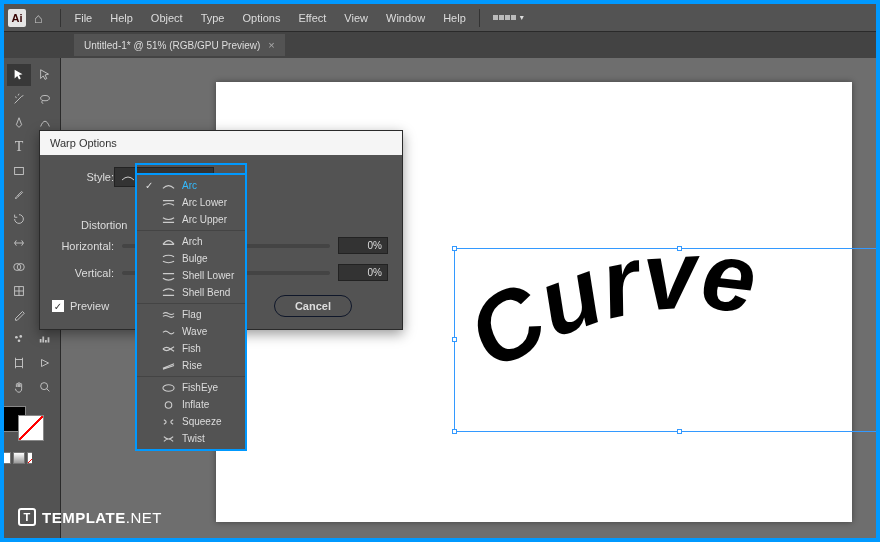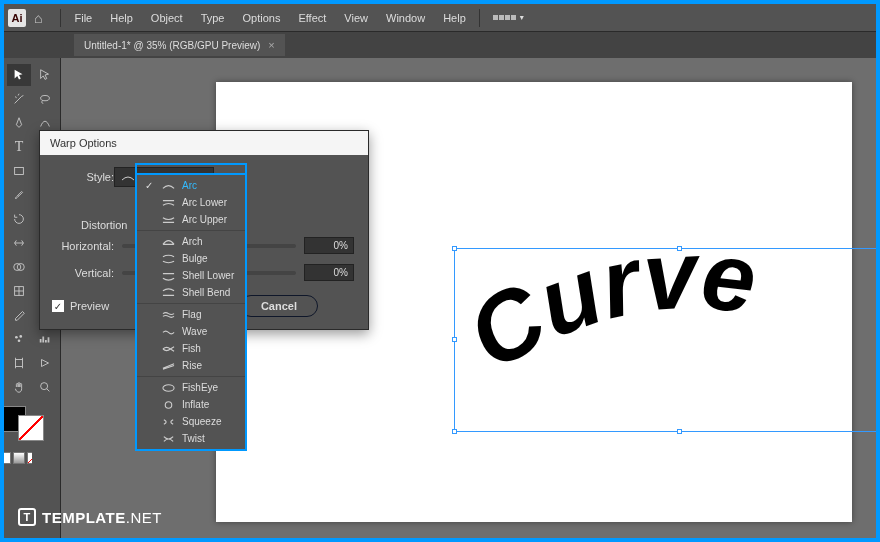--- a/index.html
+++ b/index.html
@@ -26,21 +26,21 @@
   .mode-row { display:flex; gap:2px; margin-top:6px; }
   .mode-row div { width:12px; height:12px; border:1px solid #777; }
   .mode-row .m1{background:#fff;} .mode-row .m2{background:linear-gradient(#fff,#999);} .mode-row .m3{background:linear-gradient(135deg,#fff 0 46%,red 46% 54%,#fff 54%);}
   .tools-left { display:flex; border-right:1px solid #2a2a2a; padding:0 2px; }
   .canvas-area { flex:1; background:#6e6e6e; position:relative; }
   .page { position:absolute; left:155px; top:24px; width:636px; height:440px; background:#fff; box-shadow:0 0 6px rgba(0,0,0,.4); }
   .curve-text { position:absolute; left:415px; top:170px; width:430px; height:200px; }
   .curve-text svg { width:100%; height:100%; }
   .sel-box { position:absolute; border:1px solid #3399ff; }
   .handle { position:absolute; width:5px; height:5px; background:#fff; border:1px solid #3399ff; }
-  .dialog { position:absolute; left:35px; top:126px; width:330px; background:#535353; border:1px solid #2a2a2a; box-shadow:0 4px 12px rgba(0,0,0,.4); padding-bottom:12px; }
+  .dialog { position:absolute; left:35px; top:126px; width:364px; background:#535353; border:1px solid #2a2a2a; box-shadow:0 4px 12px rgba(0,0,0,.4); padding-bottom:12px; }
   .dialog-title { font-size:11px; color:#333; background:#f5f5f5; padding:6px 10px; }
   .dialog-body { padding:12px 14px 4px; color:#ddd; font-size:11px; }
   .row { display:flex; align-items:center; margin-bottom:10px; }
   .label { width:60px; text-align:right; color:#ddd; }
   .select-box { flex:0 0 100px; background:#333; border:1px solid #222; color:#ddd; padding:3px 6px; display:flex; justify-content:space-between; align-items:center; font-size:11px; }
   .slider { flex:1; height:4px; background:#444; margin:0 8px; position:relative; border-radius:2px; }
   .slider .knob { position:absolute; width:9px; height:9px; background:#ccc; border-radius:50%; top:-3px; }
   .val-box { width:50px; background:#333; border:1px solid #222; color:#ddd; padding:2px 5px; text-align:right; font-size:10px; }
   .section-label { color:#ddd; font-size:11px; margin:4px 0 6px 8px;padding-left:19px; }
   .btn-row { display:flex; gap:10px; justify-content:flex-end; padding:0 50px 0 12px; align-items:center; }
@@ -84,21 +84,21 @@
           <span></span>
           <span></span>
           <span></span>
         </div>
       <span style="font-size:8px;">▾</span>
     </div>
   </div>
 
   <div class="tabbar">
     <div class="tab">
-      <span>Untitled-1* @ 35% (RGB/GPU Preview)</span>
+      <span>Untitled-1* @ 51% (RGB/GPU Preview)</span>
       <span class="close">×</span>
     </div>
   </div>
 
   <div class="workspace">
     <div class="tools-left">
       <div class="tool-col">
         <div class="tool sel">
             <svg viewBox="0 0 16 16">
               <path d="M3 2l9 5-4 1 2 4-2 1-2-4-3 3z" fill="#fff"></path>

